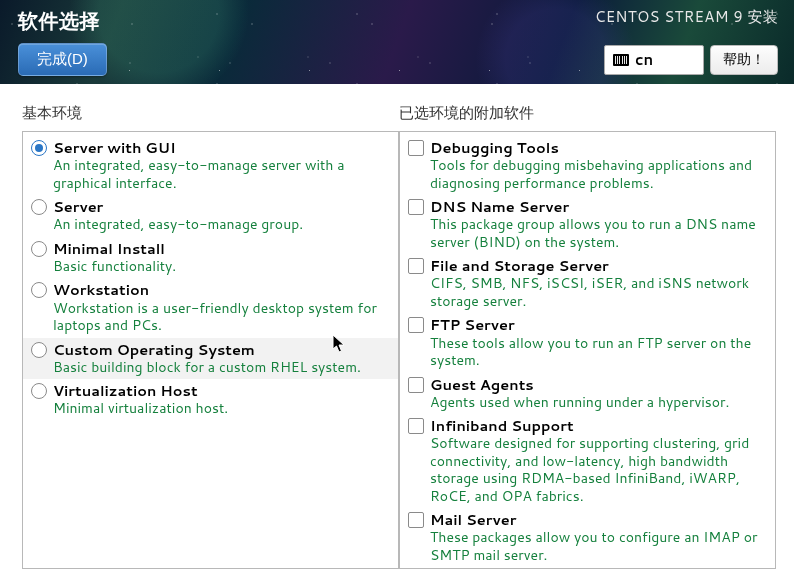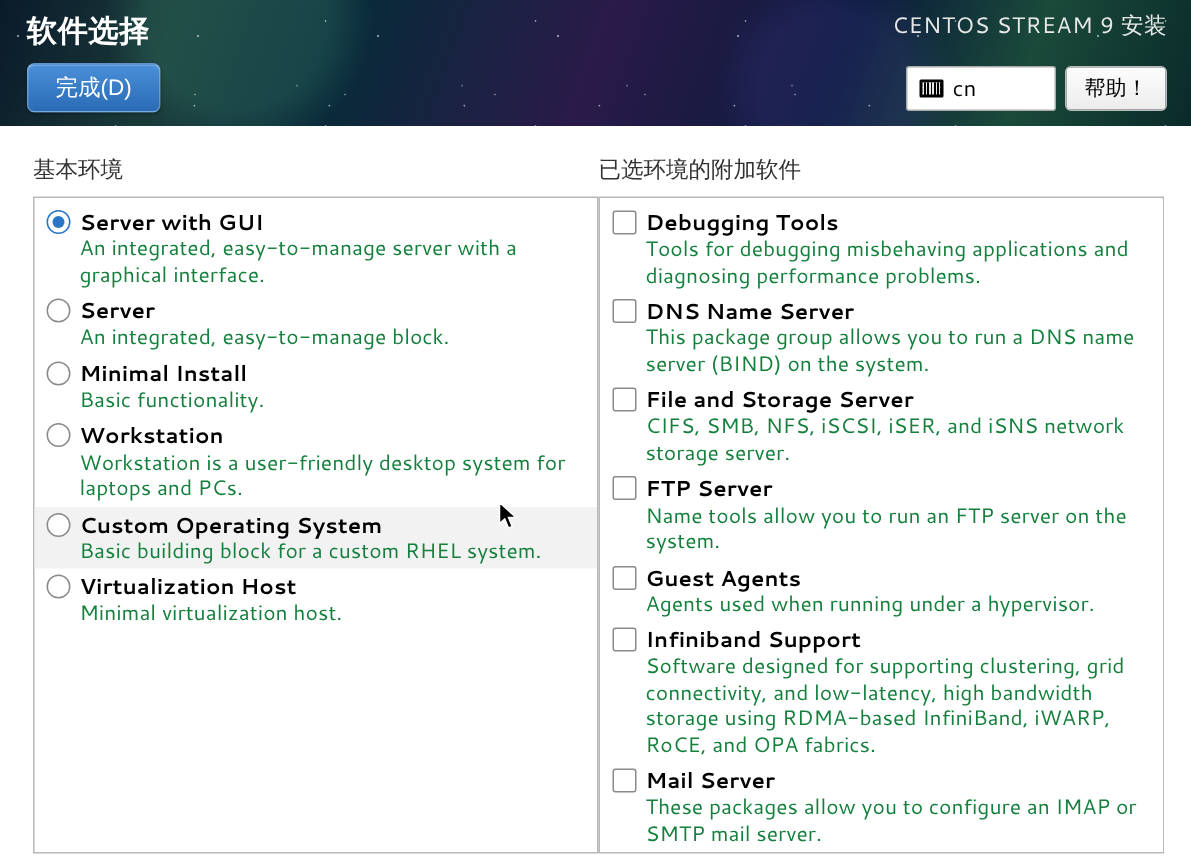--- a/index.html
+++ b/index.html
@@ -50,21 +50,21 @@
   font-size:15px; font-weight:500;
   cursor:pointer;
   box-shadow: 0 1px 2px rgba(0,0,0,.3), inset 0 1px rgba(255,255,255,.2);
 }
 .lang-help { display:flex; gap:6px; align-items:center; }
 .lang-box {
   background:#fff; border:1px solid #aaa; border-radius:2px;
   display:flex; align-items:center; gap:6px;
   padding:4px 30px 4px 8px; height:30px;
   min-width:100px;
-  font-size:15px; font-weight:400;
+  font-size:15px; font-weight:700;
 }
 .kbd-icon { width:16px; height:12px; background:#000; border-radius:1px; position:relative; }
 .kbd-icon::after{content:"";position:absolute;inset:2px;background:repeating-linear-gradient(90deg,#fff 0 1px,#000 1px 2.2px),repeating-linear-gradient(0deg,#fff 0 1px,#000 1px 4px);opacity:.9;}
 .help-btn {
   background:linear-gradient(to bottom,#fdfdfd,#ececec);
   border:1px solid #bbb; border-radius:4px;
   padding:4px 12px; height:30px;
   font-size:14px; cursor:pointer;
   box-shadow: inset 0 1px #fff;
 }
@@ -133,21 +133,21 @@
           <div class="radio selected"></div>
           <div class="item-text">
             <div class="item-title">Server with GUI</div>
             <div class="item-desc">An integrated, easy-to-manage server with a graphical interface.</div>
           </div>
         </div>
         <div class="item">
           <div class="radio"></div>
           <div class="item-text">
             <div class="item-title">Server</div>
-            <div class="item-desc">An integrated, easy-to-manage block.</div>
+            <div class="item-desc">An integrated, easy-to-manage group.</div>
           </div>
         </div>
         <div class="item">
           <div class="radio"></div>
           <div class="item-text">
             <div class="item-title">Minimal Install</div>
             <div class="item-desc">Basic functionality.</div>
           </div>
         </div>
         <div class="item">
@@ -194,21 +194,21 @@
           <div class="chk"></div>
           <div class="item-text">
             <div class="item-title">File and Storage Server</div>
             <div class="item-desc">CIFS, SMB, NFS, iSCSI, iSER, and iSNS network storage server.</div>
           </div>
         </div>
         <div class="item">
           <div class="chk"></div>
           <div class="item-text">
             <div class="item-title">FTP Server</div>
-            <div class="item-desc">Name tools allow you to run an FTP server on the system.</div>
+            <div class="item-desc">These tools allow you to run an FTP server on the system.</div>
           </div>
         </div>
         <div class="item">
           <div class="chk"></div>
           <div class="item-text">
             <div class="item-title">Guest Agents</div>
             <div class="item-desc">Agents used when running under a hypervisor.</div>
           </div>
         </div>
         <div class="item">

